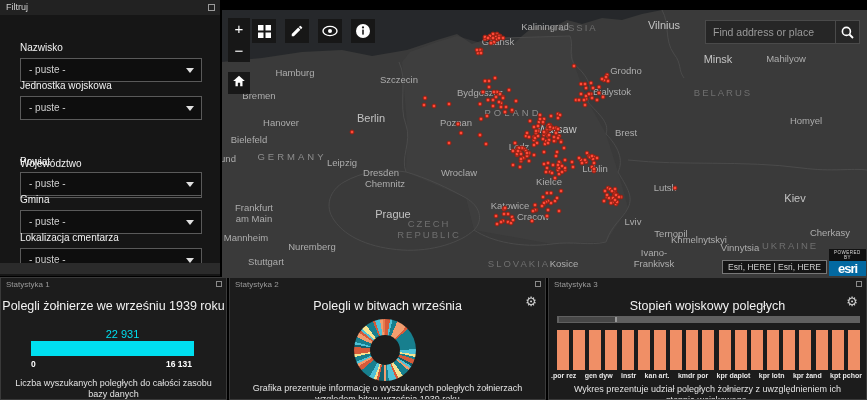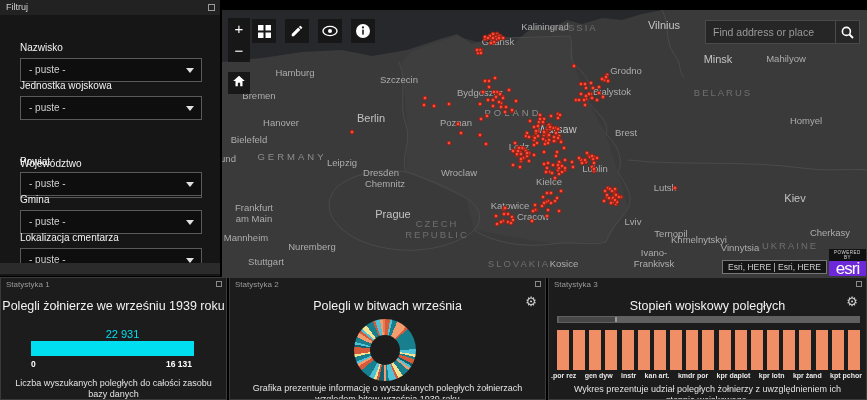--- a/index.html
+++ b/index.html
@@ -51,22 +51,22 @@
   #search-input { width:131px; height:24px; background:#262626; border:1px solid #4a4a4a;
     color:#dcdcdc; font-size:10.5px; padding:0 7px; outline:none; }
   #search-input::placeholder { color:#9a9a9a; }
   #search-btn { width:24px; height:24px; background:#262626; border:1px solid #4a4a4a;
     border-left:none; display:flex; align-items:center; justify-content:center; }
   #attribution { position:absolute; right:40px; bottom:4px; background:rgba(10,10,10,.75);
     border:1px solid #777; color:#cfcfcf; font-size:8.5px; padding:1px 5px; }
   #esri-logo { position:absolute; right:1px; bottom:2px; width:37px; text-align:center; }
   #powered-by { color:#ddd; font-size:4.5px; letter-spacing:.5px; background:#111;
     padding:1px 2px; }
-  #esri-word { color:#fff; font-size:17px; font-weight:normal; line-height:15px;
-    background:#6d28d9; letter-spacing:-1px; }
+  #esri-word { color:#fff; font-size:13px; font-weight:bold; line-height:15px;
+    background:#0369a1; letter-spacing:-1px; }
 
   
   .stat-panel { position:absolute; top:277px; height:123px; background:#1c1c1c;
     border:1px solid #3a3a3a; overflow:hidden; }
   .stat-header { position:relative; height:13px; }
   .stat-header .htitle { position:absolute; left:5px; top:2px; color:#9a9a9a; font-size:8px; }
   .stat-header .hmax { position:absolute; right:4px; top:3px; width:6px; height:6px;
     border:1px solid #8a8a8a; }
   .stat-title { position:absolute; width:100%; text-align:center; color:#f2f2f2;
     font-size:12.5px; top:21px; }
@@ -160,21 +160,21 @@
       <div class="map-label city" style="left: 177px; top: 69px;">Szczecin</div>
       <div class="map-label city" style="left: 120px; top: 152px;">Leipzig</div>
       <div class="map-label city" style="left: 159px; top: 162px;">Dresden</div>
       <div class="map-label city" style="left: 135px; top: 173px; margin-left: 28px;">Chemnitz</div>
       <div class="map-label city" style="left: 32px; top: 203px;">Frankfurt
 am Main</div>
       <div class="map-label city" style="left: 24px; top: 227px;">Mannheim</div>
       <div class="map-label city" style="left: 90px; top: 236px;">Nuremberg</div>
       <div class="map-label city" style="left: 44px; top: 251px;">Stuttgart</div>
       <div class="map-label big" style="left: 171px; top: 204px;">Prague</div>
-      <div class="map-label dim" style="left: 215px; top: 219px; text-align: center;">CZECH
+      <div class="map-label dim" style="left: 207px; top: 219px; text-align: center;">CZECH
 REPUBLIC</div>
       <div class="map-label dim" style="left: 297px; top: 253px;">SLOVAKIA</div>
       <div class="map-label city" style="left: 342px; top: 253px;">Kosice</div>
       <div class="map-label city" style="left: 234px; top: 112px;">Poznan</div>
       <div class="map-label city" style="left: 258px; top: 82px;">Bydgoszcz</div>
       <div class="map-label city" style="left: 276px; top: 31px;">Gdansk</div>
       <div class="map-label city" style="left: 323px; top: 16px;">Kaliningrad</div>
       <div class="map-label dim" style="left: 352px; top: 17px;">RUSSIA</div>
       <div class="map-label big" style="left: 442px; top: 15px;">Vilnius</div>
       <div class="map-label city" style="left: 404px; top: 60px;">Grodno</div>

